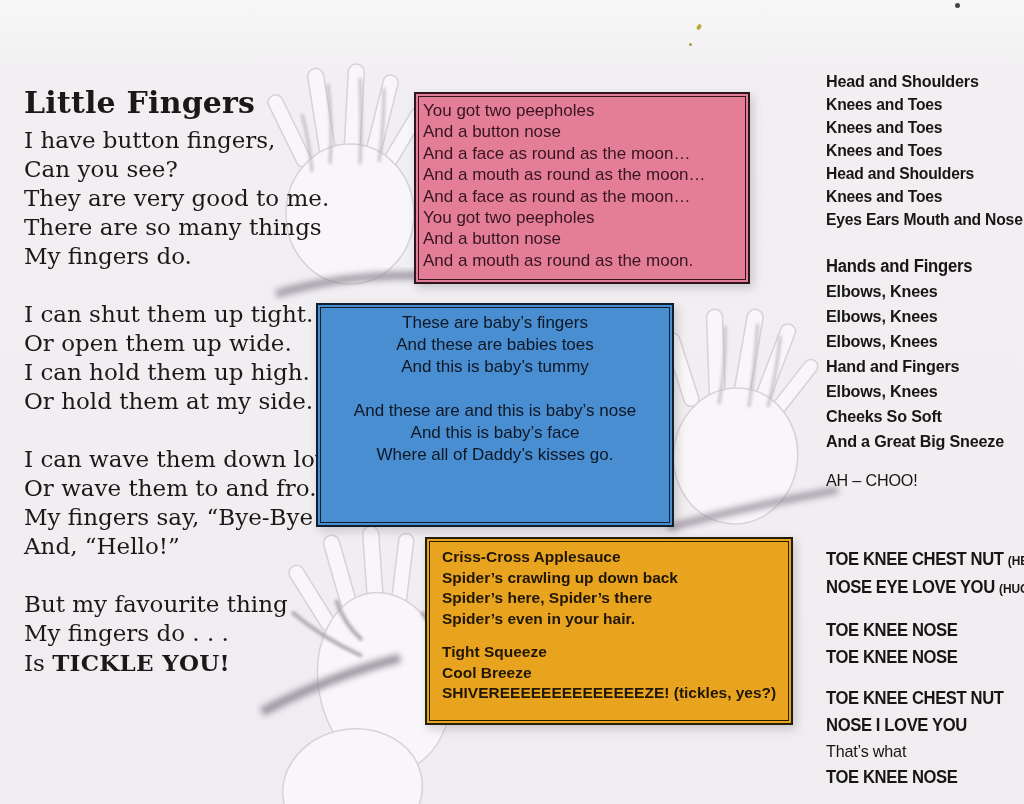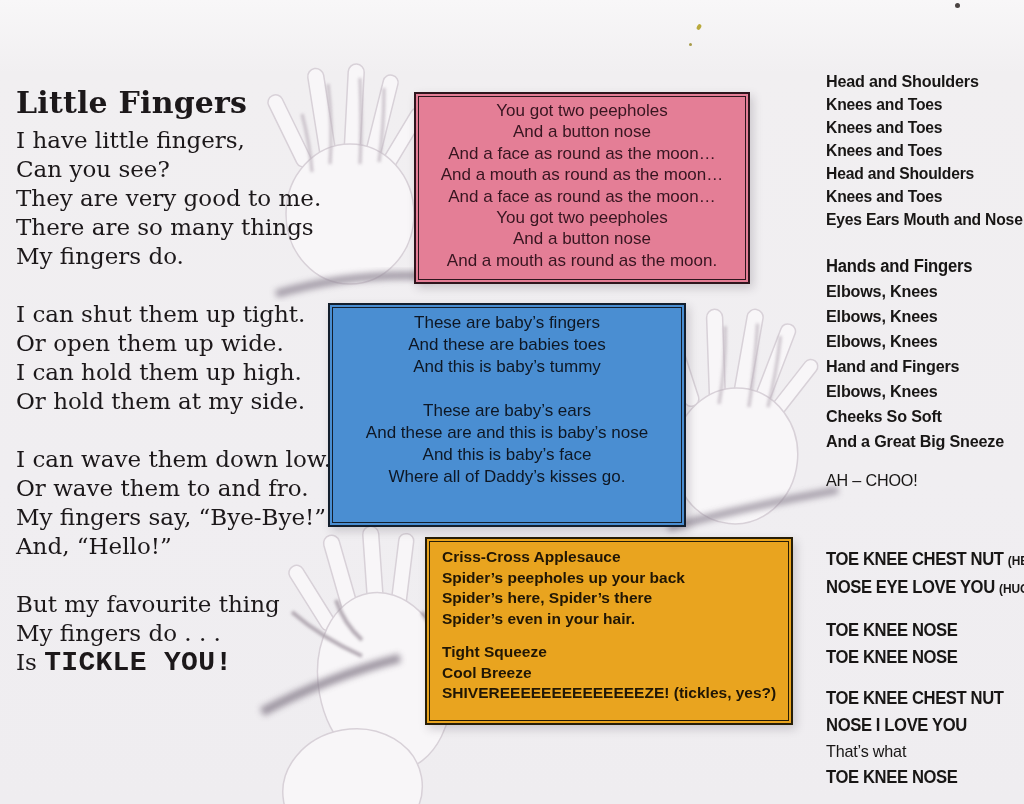--- a/index.html
+++ b/index.html
@@ -4,37 +4,37 @@
 <style>
   html,body{margin:0;padding:0;background:#dddcde;}
   .page{position:relative;width:1024px;height:804px;overflow:hidden;
         background:linear-gradient(180deg,#f8f7f8 0%,#f1eff1 9%,#f0eef1 60%,#efedf0 100%);
         font-family:"Liberation Sans",sans-serif;}
   .layer{position:absolute;left:0;top:0;}
   .content{z-index:2;}
   .hands{z-index:1;}
 
   
-  .poem{position:absolute;left:16px;top:86px;width:310px;color:#1c181a;
+  .poem{position:absolute;left:24px;top:86px;width:310px;color:#1c181a;
         font-family:"DejaVu Serif","Liberation Serif",serif;}
   .poem-title{font-size:30px;font-weight:bold;line-height:34px;margin-bottom:6px;letter-spacing:.2px;}
   .poem-line{font-size:23px;line-height:29px;min-height:29px;white-space:nowrap;}
   .poem-final{font-size:23px;line-height:29px;}
-  .poem-final b{font-size:28px;letter-spacing:.3px;font-family:Liberation Mono, monospace;}
+  .poem-final b{font-size:23px;letter-spacing:.3px;}
 
   
   .card{position:absolute;box-shadow:3px 4px 9px rgba(70,60,72,.22);}
   .card-inner{margin:2px;height:calc(100% - 4px);box-sizing:border-box;}
   .bline{white-space:nowrap;}
 
   .pink-card{left:414px;top:92px;width:332px;height:188px;background:#e47e96;border:2px solid #2e151d;}
-  .pink-card .card-inner{border:1px solid #2e151d;background:#e47e96;padding:3px 4px;text-align:center;}
+  .pink-card .card-inner{border:1px solid #2e151d;background:#e47e96;padding:3px 4px;text-align:left;}
   .pink-card .bline{font-size:17px;line-height:21.4px;min-height:21.4px;color:#371520;}
 
-  .blue-card{left:328px;top:303px;width:354px;height:220px;background:#4a8ed2;border:2px solid #131e2c;}
+  .blue-card{left:316px;top:303px;width:354px;height:220px;background:#4a8ed2;border:2px solid #131e2c;}
   .blue-card .card-inner{border:1px solid #131e2c;background:#4a8ed2;padding:4px 4px;text-align:center;}
   .blue-card .bline{font-size:17px;line-height:22px;min-height:22px;color:#0e1724;}
 
   .yellow-card{left:425px;top:537px;width:364px;height:184px;background:#e9a41f;border:2px solid #261d06;}
   .yellow-card .card-inner{border:1px solid #261d06;background:#e9a41f;padding:5px 6px 0 12px;text-align:left;}
   .yellow-card .bline{font-size:15.5px;line-height:20.5px;min-height:20.5px;font-weight:bold;color:#201605;}
   .yellow-card .s-blank{min-height:13px;}
 
   
   .rc{position:absolute;left:826px;top:71px;width:260px;color:#181615;
@@ -126,21 +126,21 @@
       </g>
       <path d="M262,712 Q330,676 400,658" stroke="#8d8492" stroke-width="9" fill="none" filter="url(#b3)" opacity=".85"></path>
     </g>
   </svg>
 
   <div class="layer content" style="width:1024px;height:804px;">
 
     <div class="poem">
       <div class="poem-title">Little Fingers</div>
       <div>
-          <div class="poem-line">I have little fingers,</div>
+          <div class="poem-line">I have button fingers,</div>
           <div class="poem-line">Can you see?</div>
           <div class="poem-line">They are very good to me.</div>
           <div class="poem-line">There are so many things</div>
           <div class="poem-line">My fingers do.</div>
           <div class="poem-line s-blank"></div>
           <div class="poem-line">I can shut them up tight.</div>
           <div class="poem-line">Or open them up wide.</div>
           <div class="poem-line">I can hold them up high.</div>
           <div class="poem-line">Or hold them at my side.</div>
           <div class="poem-line s-blank"></div>
@@ -169,31 +169,30 @@
           <div class="bline">And a mouth as round as the moon.</div>
         </div>
     </div>
 
     <div class="card blue-card">
       <div class="card-inner">
           <div class="bline">These are baby’s fingers</div>
           <div class="bline">And these are babies toes</div>
           <div class="bline">And this is baby’s tummy</div>
           <div class="bline s-blank"></div>
-          <div class="bline">These are baby’s ears</div>
           <div class="bline">And these are and this is baby’s nose</div>
           <div class="bline">And this is baby’s face</div>
           <div class="bline">Where all of Daddy’s kisses go.</div>
         </div>
     </div>
 
     <div class="card yellow-card">
       <div class="card-inner">
           <div class="bline">Criss-Cross Applesauce</div>
-          <div class="bline">Spider’s peepholes up your back</div>
+          <div class="bline">Spider’s crawling up down back</div>
           <div class="bline">Spider’s here, Spider’s there</div>
           <div class="bline">Spider’s even in your hair.</div>
           <div class="bline s-blank"></div>
           <div class="bline">Tight Squeeze</div>
           <div class="bline">Cool Breeze</div>
           <div class="bline">SHIVEREEEEEEEEEEEEEEZE! (tickles, yes?)</div>
         </div>
     </div>
 
     <div class="rc">

